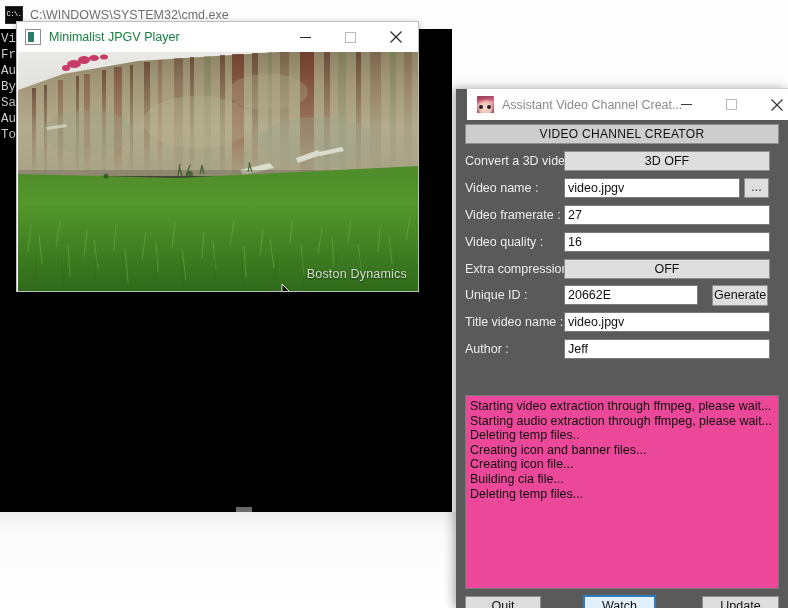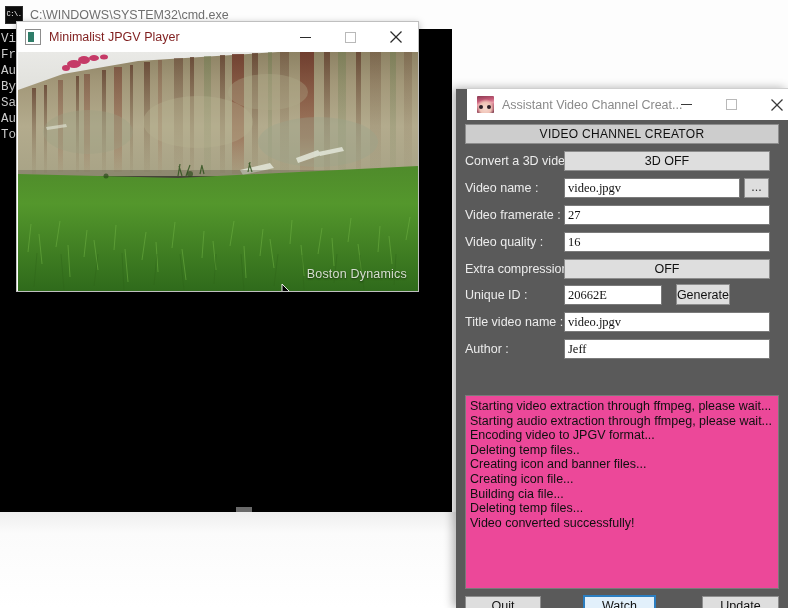--- a/index.html
+++ b/index.html
@@ -87,21 +87,21 @@
   .player-icon {
     width: 16px; height: 16px; margin-left: 8px; margin-right: 8px;
     background: #ffffff; border: 1px solid #8d8d8d;
     position: relative; flex: none;
   }
   .player-icon::after {
     content: ""; position: absolute; left: 2px; top: 2px;
     width: 6px; height: 10px; background: #2f7d69;
   }
   .player-title {
-    font-size: 12.5px; color: #7f1d1d; white-space: nowrap;
+    font-size: 12.5px; color: #15803d; white-space: nowrap;
   }
   .player-btns {
     position: absolute; right: 0; top: 0; height: 30px; display: flex;
   }
   .pbtn {
     width: 45px; height: 30px;
     display: flex; align-items: center; justify-content: center;
     color: #2b2b2b;
   }
   .pbtn svg { display: block; }
@@ -193,21 +193,21 @@
   }
   .fctl { position: relative; height: 20px; }
 
   .txtbox {
     height: 20px;
     background: #ffffff;
     border: 1px solid #7a7a7a;
     font-size: 12.5px; color: #111111;
     padding: 0 3px;
     display: flex; align-items: center;
-    font-family: Liberation Serif, serif;
+    font-family: Liberation Sans, sans-serif;
   }
   .btnbox {
     height: 20px;
     background: #dedede;
     border: 1px solid #8d8d8d;
     font-size: 12.5px; color: #111111;
     display: flex; align-items: center; justify-content: center;
   }
   .btn-dots {
     width: 25px; height: 20px;
@@ -517,21 +517,21 @@
 
       <div class="frow" style="top:138px">
         <div class="flabel">Extra compression :</div>
         <div class="fctl" style="width:206px">
           <div class="btnbox" style="width:206px">OFF</div>
         </div>
       </div>
 
       <div class="frow" style="top:164px">
         <div class="flabel">Unique ID :</div>
-        <div class="fctl" style="width:166px; display:flex; align-items:flex-end;">
+        <div class="fctl" style="width:204px; display:flex; align-items:center;">
           <div class="txtbox" style="width:142px">20662E</div>
           <div class="btn-generate" style="margin-left:14px">Generate</div>
         </div>
       </div>
 
       <div class="frow" style="top:191px">
         <div class="flabel">Title video name :</div>
         <div class="fctl" style="width:206px">
           <div class="txtbox" style="width:206px">video.jpgv</div>
         </div>
@@ -540,27 +540,25 @@
       <div class="frow" style="top:218px">
         <div class="flabel">Author :</div>
         <div class="fctl" style="width:206px">
           <div class="txtbox" style="width:206px">Jeff</div>
         </div>
       </div>
 
       <div class="logbox">
           <div class="logline">Starting video extraction through ffmpeg, please wait...</div>
           <div class="logline">Starting audio extraction through ffmpeg, please wait...</div>
-          <div class="logline">Encoding video to JPGV format...</div>
           <div class="logline">Deleting temp files..</div>
           <div class="logline">Creating icon and banner files...</div>
           <div class="logline">Creating icon file...</div>
           <div class="logline">Building cia file...</div>
           <div class="logline">Deleting temp files...</div>
-          <div class="logline">Video converted successfully!</div>
         </div>
 
       <div class="bottom-bar">
         <div class="bbtn" style="left:9px; width:76px">Quit</div>
         <div class="bbtn bbtn-focus" style="left:128px; width:71px">Watch</div>
         <div class="bbtn" style="left:246px; width:77px">Update</div>
       </div>
 
     </div>
   </div>

